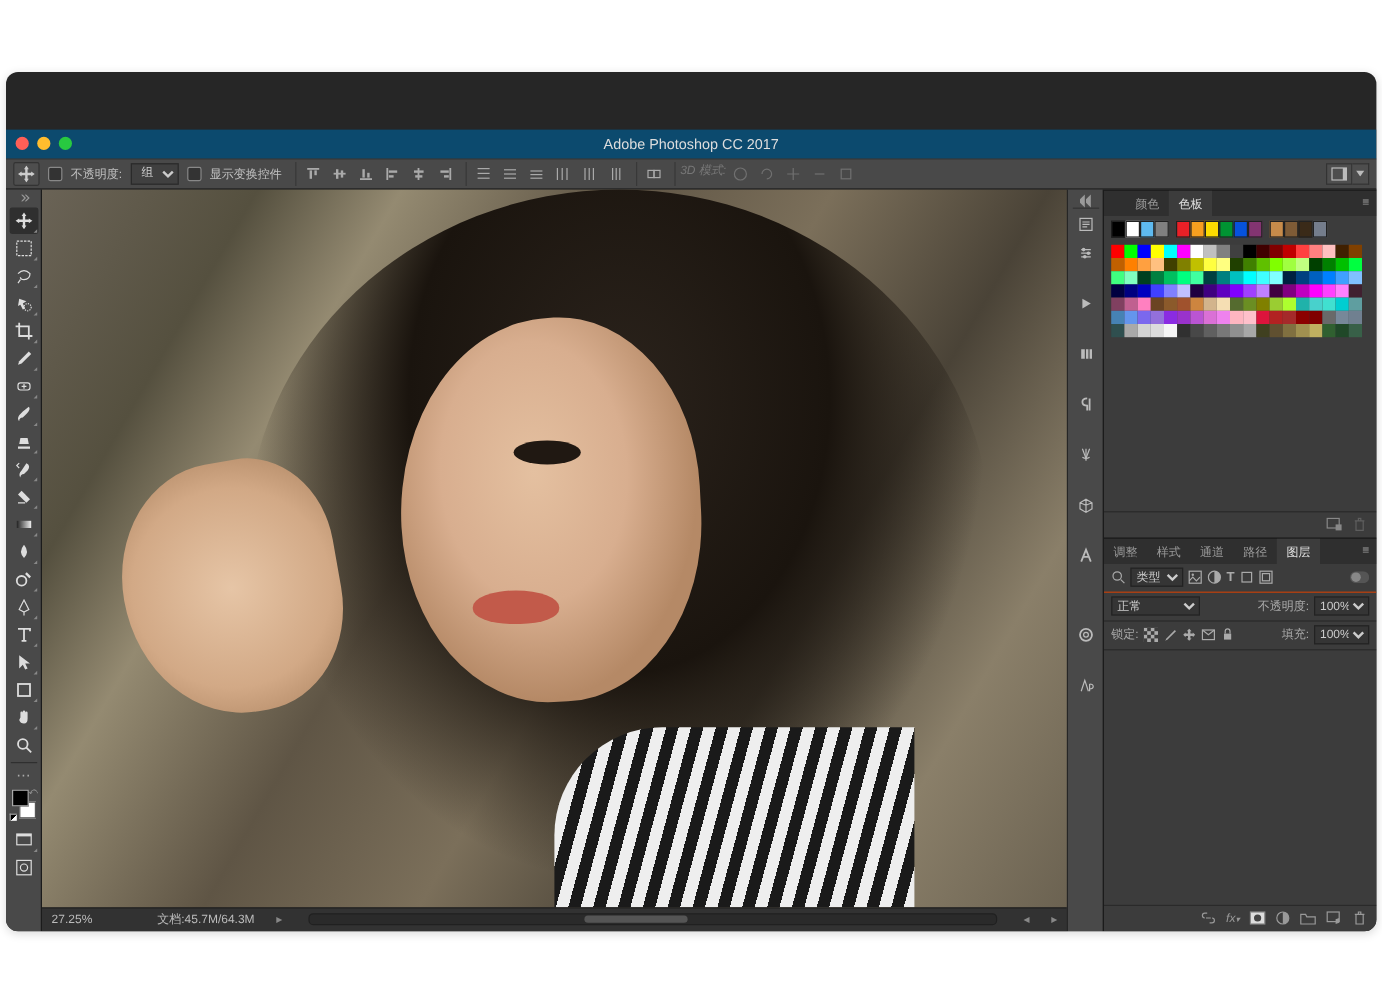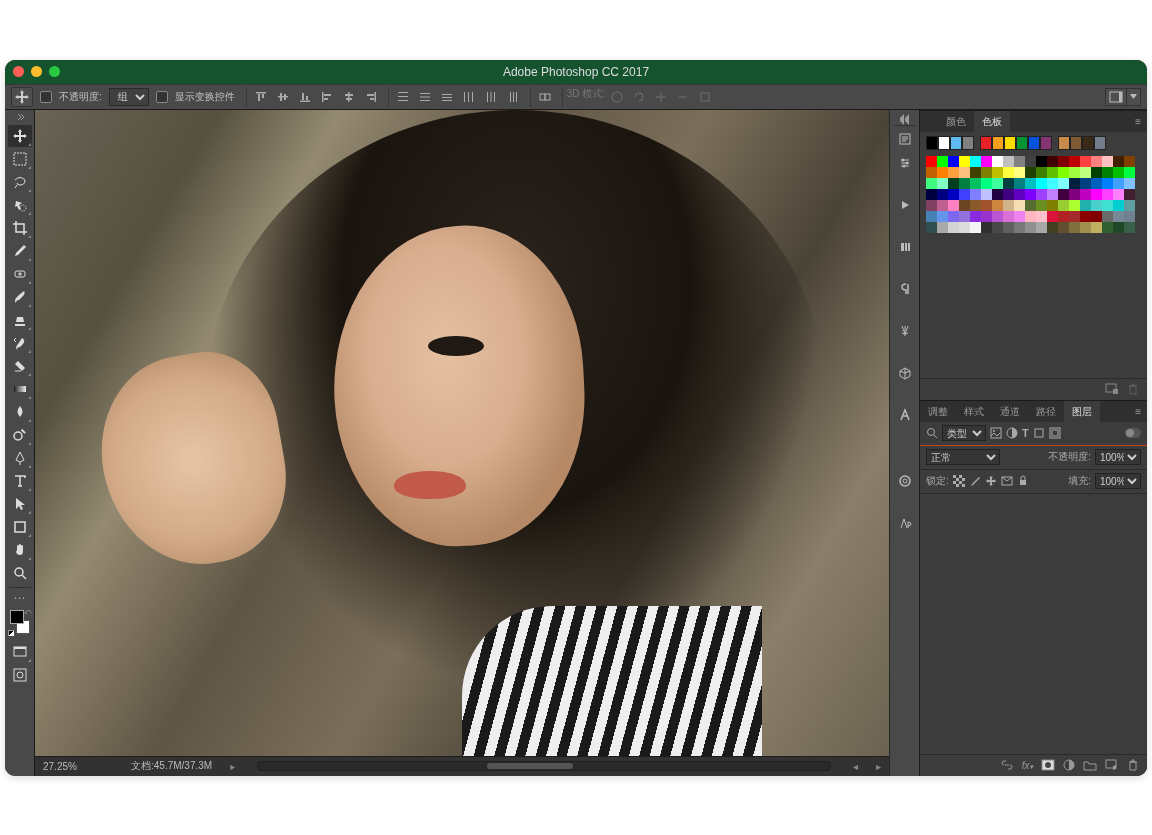--- a/index.html
+++ b/index.html
@@ -9,43 +9,44 @@
   background: #262626;
   border-radius: 10px;
   display: flex; flex-direction: column;
   overflow: hidden;
   font-size: 10px; color: #c0c0c0;
   position: relative;
   box-shadow: 0 2px 8px rgba(0,0,0,0.15);
 }
 
 .titlebar {
-  height: 24px; background: #14532d;
+  height: 24px; background: #0c4a6e;
   display: flex; align-items: center; padding: 0 8px;
   position: relative;
+  margin-top: 48px;
 }
 .traffic { display: flex; gap: 7px; }
 .traffic span { width: 11px; height: 11px; border-radius: 50%; }
 .tr-close { background: #ff5f57; }
 .tr-min { background: #ffbd2e; }
 .tr-max { background: #28c940; }
 .title-txt { position: absolute; left: 50%; transform: translateX(-50%); color: #ddd; font-size: 12px; }
 
 
 .optbar {
   height: 26px; background: #494949;
   border-top: 1px solid #383838; border-bottom: 1px solid #1b1b1b;
   display: flex; align-items: center; padding: 0 6px; gap: 7px;
 }
 .optbar .tool-ind { width: 22px; height: 20px; display:flex;align-items:center;justify-content:center;border:1px solid #333;border-radius:2px;background:#4e4e4e; }
 .optbar input[type=checkbox]{appearance:none;width:12px;height:12px;border:1px solid #888;background:#333;border-radius:2px;}
 .optbar input[type=checkbox]:checked::after{content:"✓";color:#ccc;font-size:10px;position:relative;top:-2px;left:0;}
 .optbar select{background:#404040;border:1px solid #2a2a2a;color:#ccc;font-size:10px;height:18px;padding:0 4px;}
 .optbar .mini-icon{width:20px;height:20px;display:flex;align-items:center;justify-content:center;border:1px solid transparent;border-radius:2px;}
-.optbar .group{display:flex;gap:2px;border-left:1px solid #383838;padding-left:4px;}
+.optbar .group{display:flex;gap:2px;border-left:1px solid #383838;padding-left:4px;font-style:italic;}
 .optbar-right{margin-left:auto;display:flex;gap:6px;align-items:center;}
 .optbar-right .panel-mode{width:22px;height:18px;border:1px solid #333;background:#4e4e4e;display:flex;align-items:center;justify-content:center;}
 .optbar-right .dd{width:14px;height:18px;border:1px solid #333;background:#4e4e4e;border-left:none;display:flex;align-items:center;justify-content:center;}
 
 
 .mainrow { flex:1; display:flex; min-height:0; }
 
 
 .tools {
   width: 30px; background: #494949; border-right: 1px solid #1b1b1b;
@@ -465,21 +466,21 @@
       <div class="canvas">
         <div class="hair"></div>
         <div class="face"></div>
         <div class="eye"></div>
         <div class="lips"></div>
         <div class="hand"></div>
         <div class="shirt"></div>
       </div>
       <div class="statusbar">
         <span class="zoom">27.25%</span>
-        <span>文档:45.7M/37.3M</span>
+        <span>文档:45.7M/64.3M</span>
         <span class="caret">▸</span>
         <div class="scroll">
             <div class="thumb"></div>
           </div>
         <span class="caret">◂</span>
           <span class="caret">▸</span>
       </div>
     </div>
 
     <div class="ministrip">

